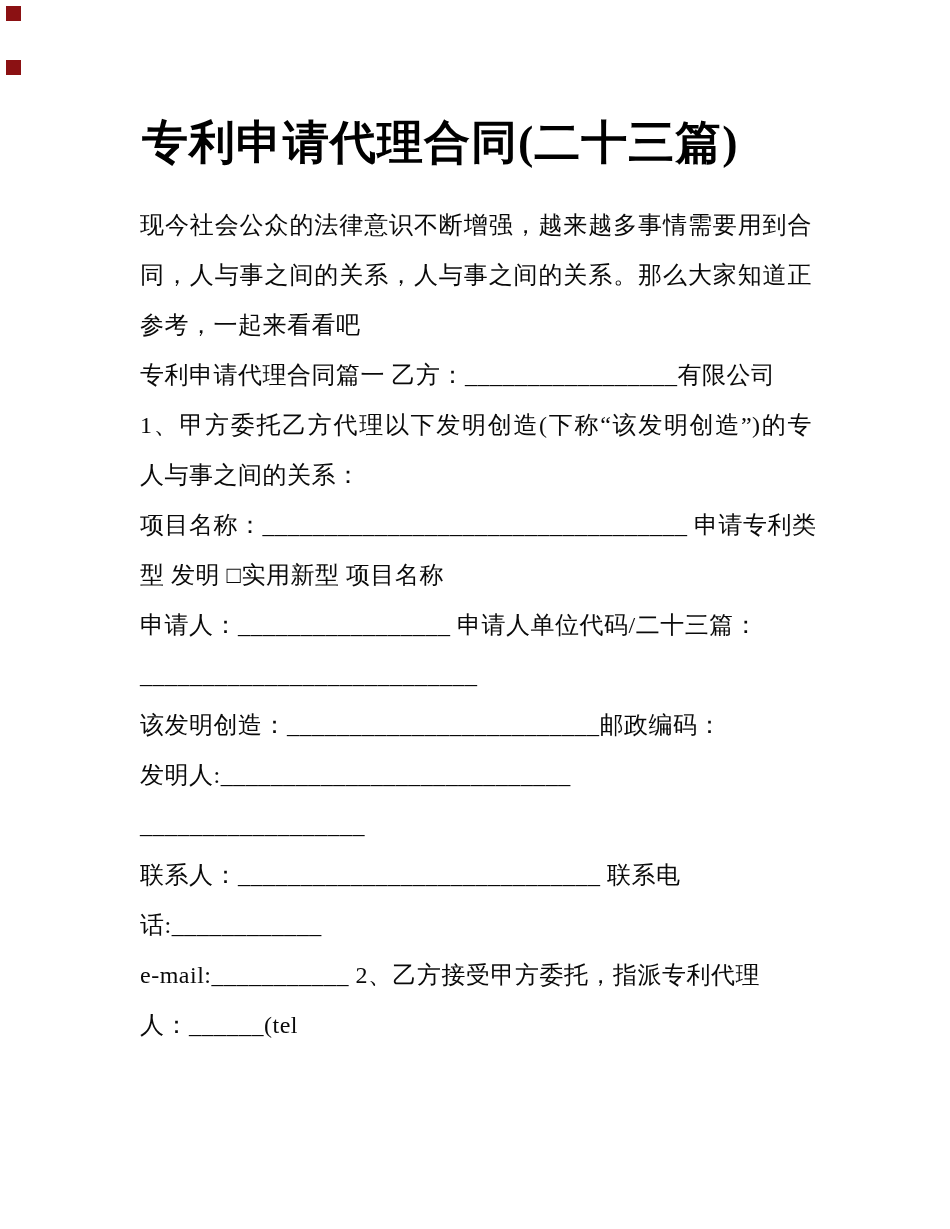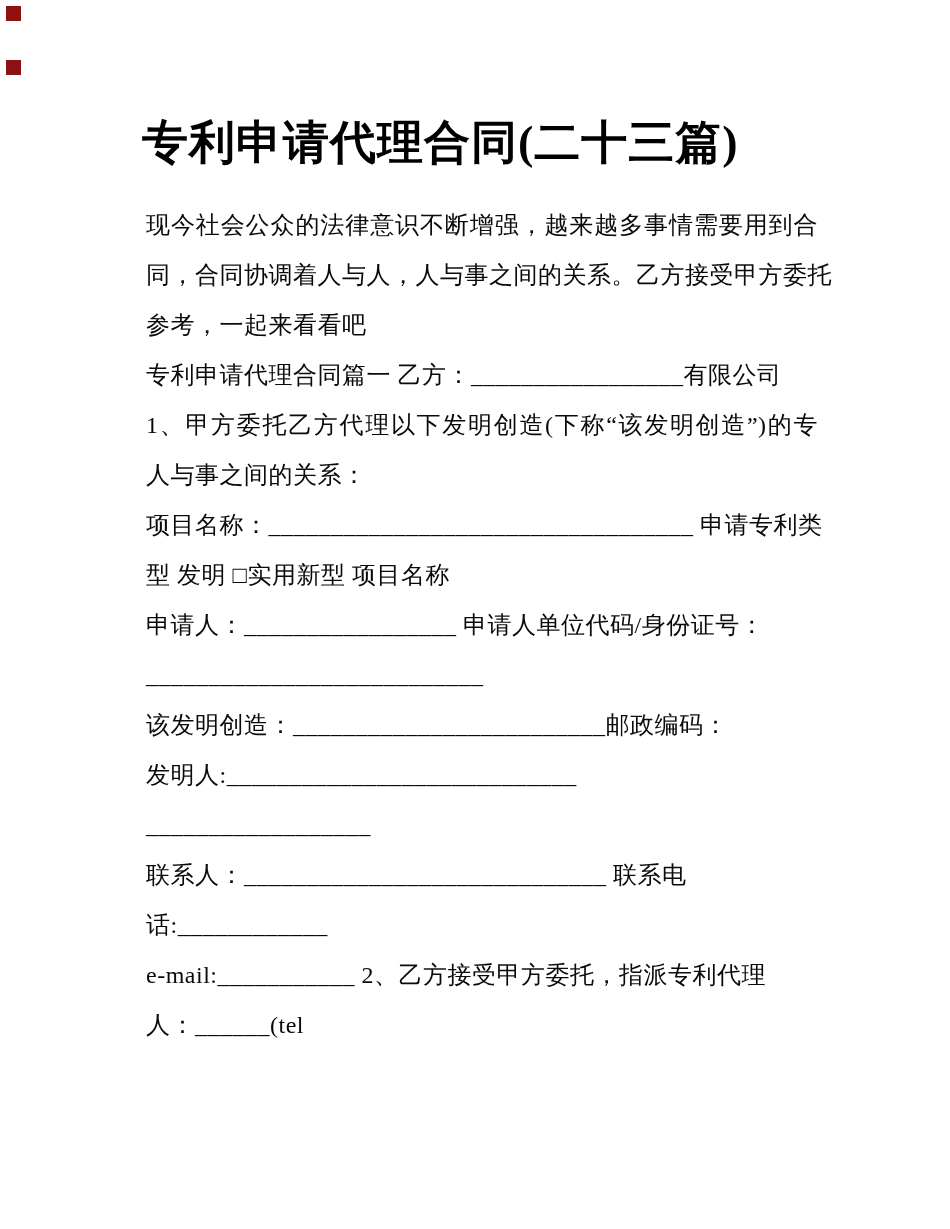--- a/index.html
+++ b/index.html
@@ -32,21 +32,21 @@
     width: 672px;
     font-size: 46px;
     font-weight: bold;
     letter-spacing: 1px;
     white-space: nowrap;
     color: #000000;
   }
 
   .doc-body {
     position: absolute;
-    left: 146px;
+    left: 140px;
     top: 200px;
     width: 672px;
   }
   .line {
     margin: 0;
     padding: 0;
     font-size: 24px;
     line-height: 50px;
     letter-spacing: 0.5px;
     white-space: nowrap;
@@ -62,28 +62,28 @@
 
 <div class="page">
 
   <div class="red-square top"></div>
   <div class="red-square bottom"></div>
 
   <div class="doc-title">专利申请代理合同(二十三篇)</div>
 
   <div class="doc-body">
     <p class="line just">现今社会公众的法律意识不断增强，越来越多事情需要用到合</p>
-    <p class="line just">同，合同协调着人与人，人与事之间的关系。乙方接受甲方委托</p>
+    <p class="line just">同，人与事之间的关系，人与事之间的关系。那么大家知道正</p>
     <p class="line">参考，一起来看看吧</p>
     <p class="line">专利申请代理合同篇一 乙方：_________________有限公司</p>
     <p class="line just">1、甲方委托乙方代理以下发明创造(下称“该发明创造”)的专</p>
     <p class="line">人与事之间的关系：</p>
     <p class="line just">项目名称：__________________________________ 申请专利类</p>
     <p class="line">型 发明 □实用新型 项目名称</p>
-    <p class="line">申请人：_________________ 申请人单位代码/身份证号：</p>
+    <p class="line">申请人：_________________ 申请人单位代码/二十三篇：</p>
     <p class="line">___________________________</p>
     <p class="line">该发明创造：_________________________邮政编码：</p>
     <p class="line">发明人:____________________________</p>
     <p class="line">__________________</p>
     <p class="line">联系人：_____________________________ 联系电</p>
     <p class="line">话:____________</p>
     <p class="line">e-mail:___________ 2、乙方接受甲方委托，指派专利代理</p>
     <p class="line">人：______(tel</p>
   </div>
 

